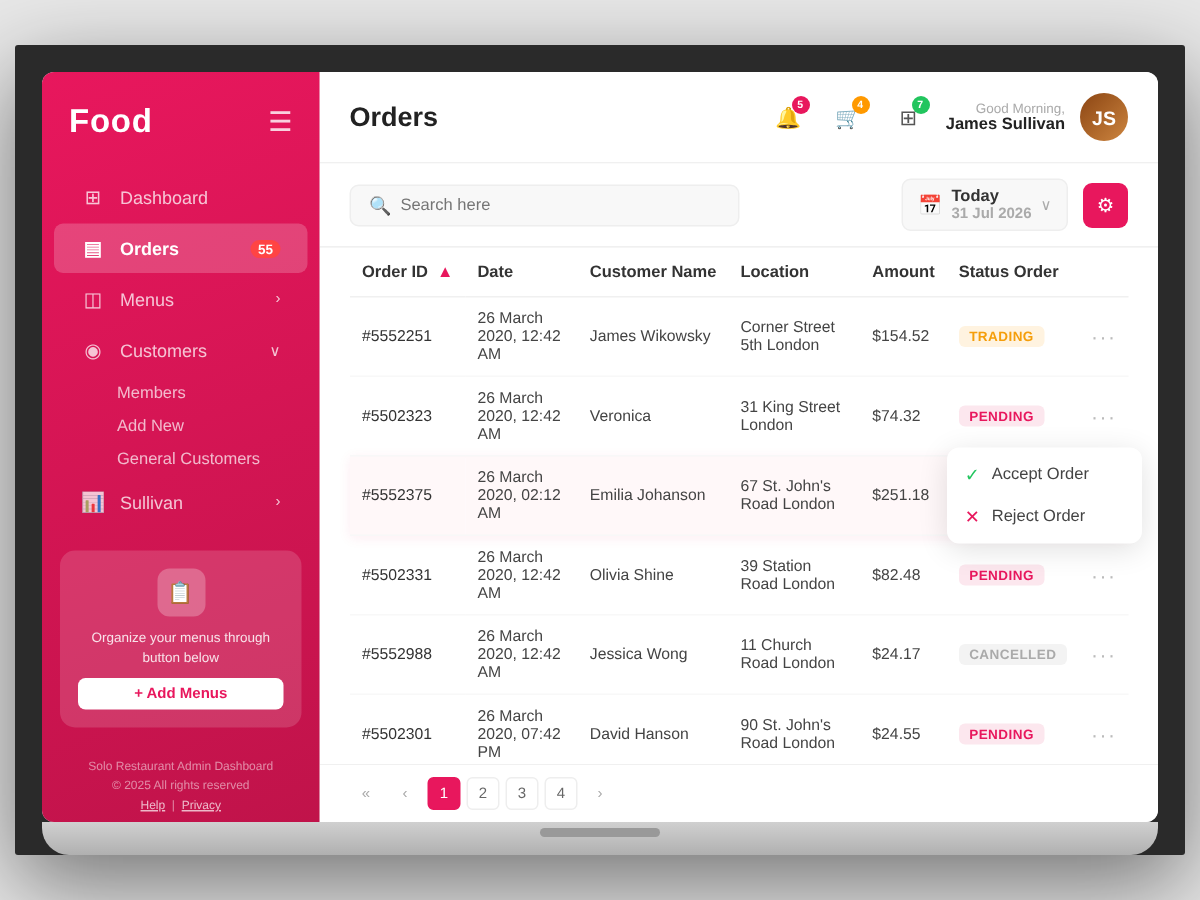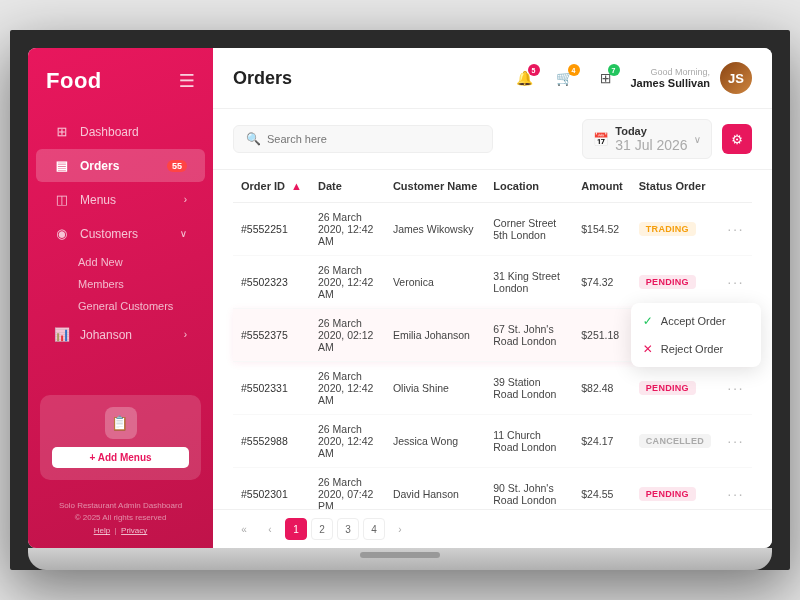--- a/index.html
+++ b/index.html
@@ -287,21 +287,21 @@
       align-items: center;
       background: #f8f8f8;
       border: 1px solid #eee;
       border-radius: 6px;
       padding: 5px 10px;
       gap: 6px;
       font-size: 10px;
       cursor: pointer;
     }
     .date-picker .date-label { font-weight: 600; color: #333; font-size: 11px; }
-    .date-picker .date-sub { color: #aaa; font-size: 14px; }
+    .date-picker .date-sub { color: #aaa; font-size: 10px; font-weight: bold; }
     .date-picker-icon { color: #e8175d; font-size: 13px; }
     .date-arrow { color: #aaa; font-size: 10px; }
 
     .filter-btn {
       width: 30px;
       height: 30px;
       background: #e8175d;
       border-radius: 6px;
       display: flex;
       align-items: center;
@@ -447,33 +447,34 @@
           <span class="nav-icon">◫</span>
           <span>Menus</span>
           <span class="nav-arrow">›</span>
         </div>
         <div class="nav-item">
           <span class="nav-icon">◉</span>
           <span>Customers</span>
           <span class="nav-arrow">∨</span>
         </div>
         <div class="nav-sub">
+          <span class="nav-sub-item">Members</span>
           <span class="nav-sub-item">Add New</span>
-          <span class="nav-sub-item">Members</span>
           <span class="nav-sub-item">General Customers</span>
         </div>
         <div class="nav-item">
           <span class="nav-icon">📊</span>
-          <span>Johanson</span>
+          <span>Sullivan</span>
           <span class="nav-arrow">›</span>
         </div>
       </nav>
 
       <div class="sidebar-promo">
         <div class="promo-icon">📋</div>
+        <div class="promo-text">Organize your menus through button below</div>
         <button class="promo-btn">+ Add Menus</button>
       </div>
 
       <div class="sidebar-footer">
         <div>Solo Restaurant Admin Dashboard</div>
         <div>© 2025 All rights reserved</div>
         <div>
           <a>Help</a>
           &nbsp;|&nbsp;
           <a>Privacy</a>

